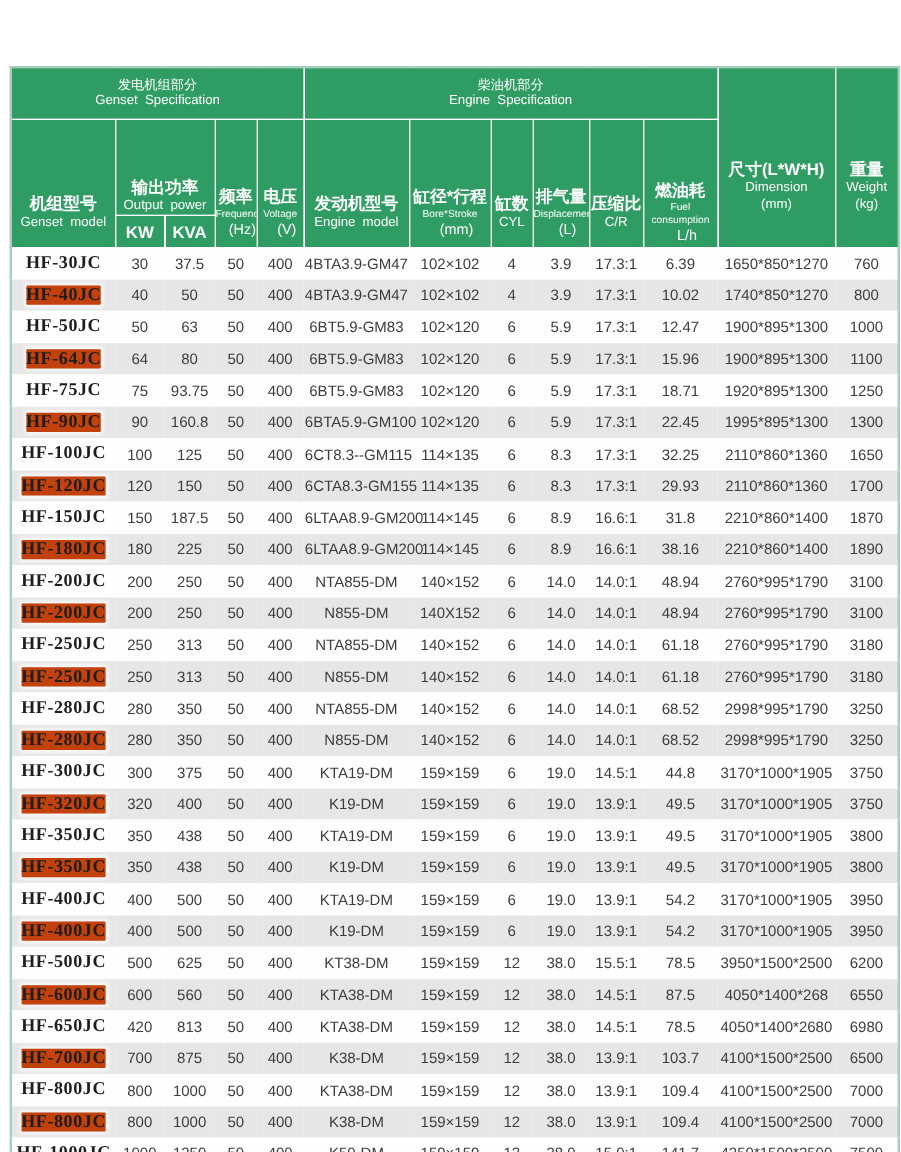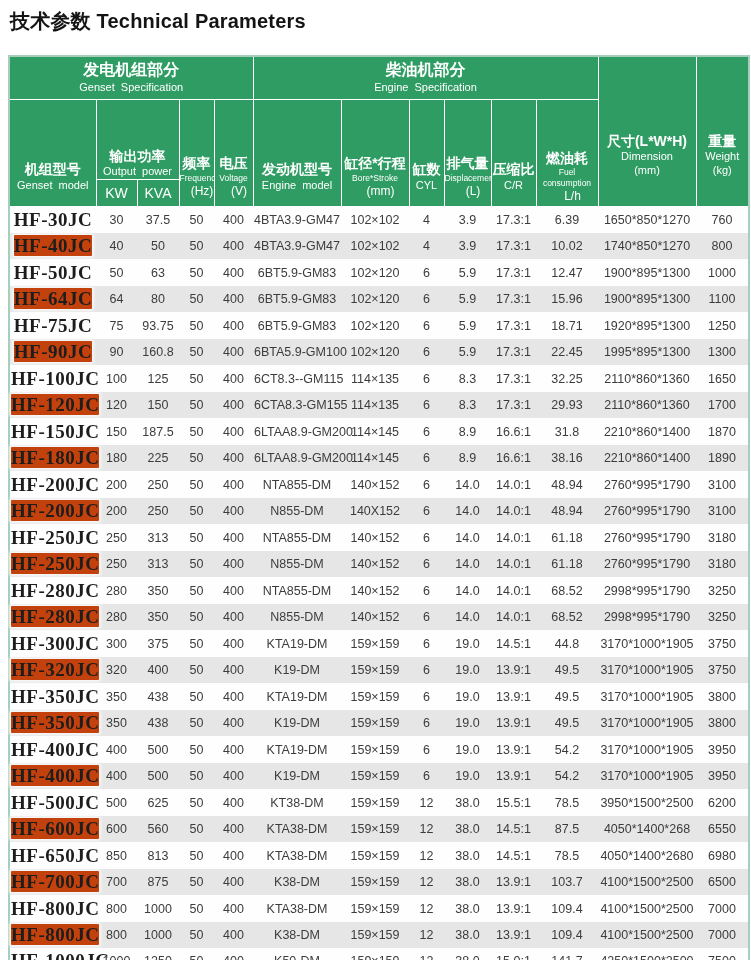--- a/index.html
+++ b/index.html
@@ -22,47 +22,46 @@
   
   thead th {
     background:#2f9d63; color:#ffffff; font-weight:400;
     border:1px solid #ffffff; padding:0; vertical-align:middle;
     text-align:center; overflow:hidden;
   }
   tr.hrow-a th { height:43px; }
   tr.hrow-b th { height:42px; }
   tr.hrow-c th { height:27px; }
   th .zh   { display:block; font-size:14px; font-weight:700; line-height:1.25;margin-top:48px; }
-  th .zh-lg{ display:block; font-size:16px; font-weight:700; line-height:1.3; }
+  th .zh-lg{ display:block; font-size:11px; font-weight:400; line-height:1.3; }
   th .en   { display:block; font-size:11px; line-height:1.25; word-spacing:3px; }
   th .en-sm{ display:block; font-size:8.5px; line-height:1.3; }
   th .unit { display:block; font-size:11px; line-height:1.25; }
   th .unit-sm { display:block; font-size:12px; line-height:1.2;margin-left:11px; }
-  th.kwkva { font-size:14px; font-weight:400;margin-top:12px; }
+  th.kwkva { font-size:14px; font-weight:700;margin-top:12px; }
   
   tbody td {
     height:26.5px; padding:0 1px; text-align:center; vertical-align:middle;
     font-size:12.5px; color:#3c3c3c; background:#fefefe; border:none;
     white-space:nowrap;
   }
   tbody tr.alt td { background:#e6e6e6; }
   tbody td.model {
     font-family:"Liberation Serif","DejaVu Serif",serif;
-    font-weight:700; font-size:19px; color:#1d1d1d; letter-spacing:.5px;text-align:center;
+    font-weight:700; font-size:15px; color:#1d1d1d; letter-spacing:.5px;text-align:center;
   }
   tbody tr.alt td.model .model-label {
     background:#c2410c; box-shadow:0 0 3px 2px #f7f7f7; border-radius:1px;
   }
 </style>
 </head>
 <body>
 
 <div class="page">
 
-  <div class="page-title">技术参数 Technical Parameters</div>
 
   <table class="spec">
     <colgroup>
       <col style="width:87px">
         <col style="width:41px">
         <col style="width:42px">
       <col style="width:35px">
         <col style="width:39px">
         <col style="width:88px">
       <col style="width:68px">
@@ -504,21 +503,21 @@
           <td>159×159</td>
           <td>12</td>
           <td>38.0</td>
           <td>14.5:1</td>
           <td>87.5</td>
           <td>4050*1400*268</td>
           <td>6550</td>
         </tr>
         <tr>
           <td class="model"><span class="model-label">HF-650JC</span></td>
-          <td>850</td>
+          <td>420</td>
           <td>813</td>
           <td>50</td>
           <td>400</td>
           <td>KTA38-DM</td>
           <td>159×159</td>
           <td>12</td>
           <td>38.0</td>
           <td>14.5:1</td>
           <td>78.5</td>
           <td>4050*1400*2680</td>

